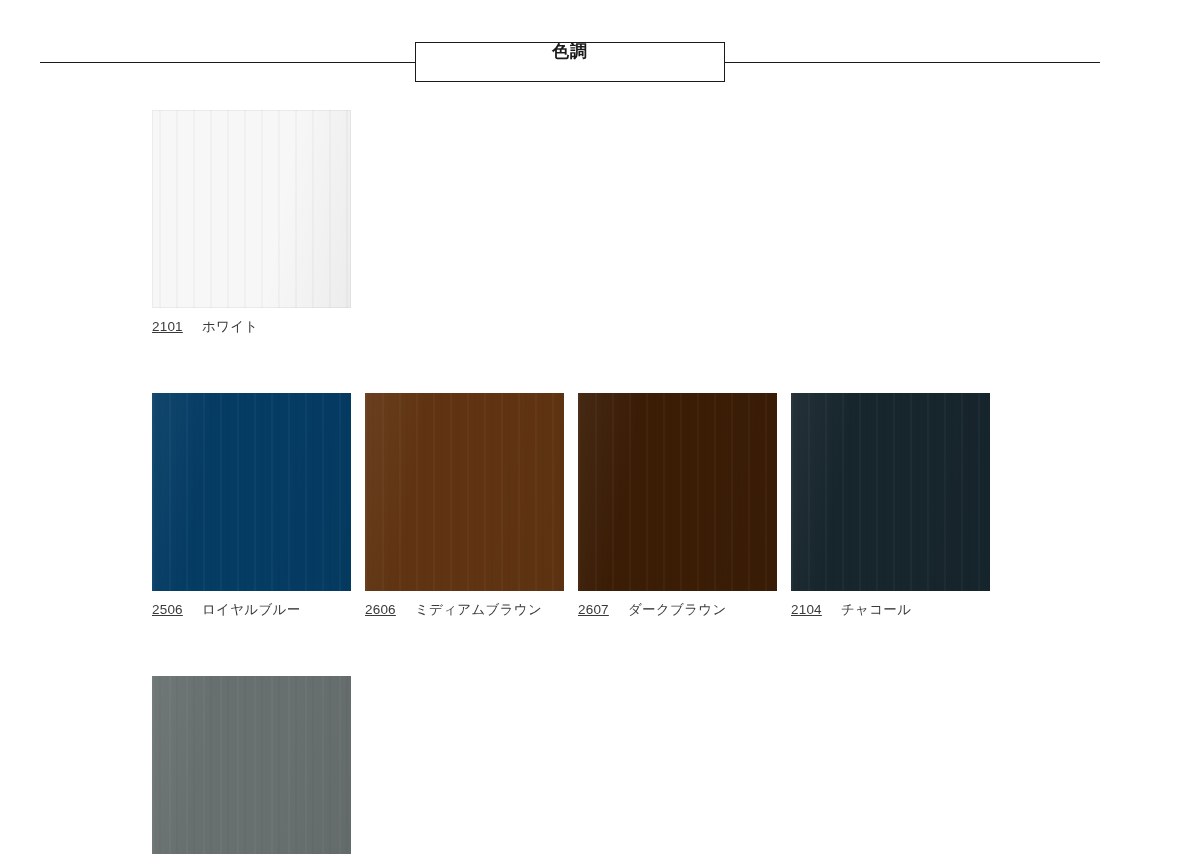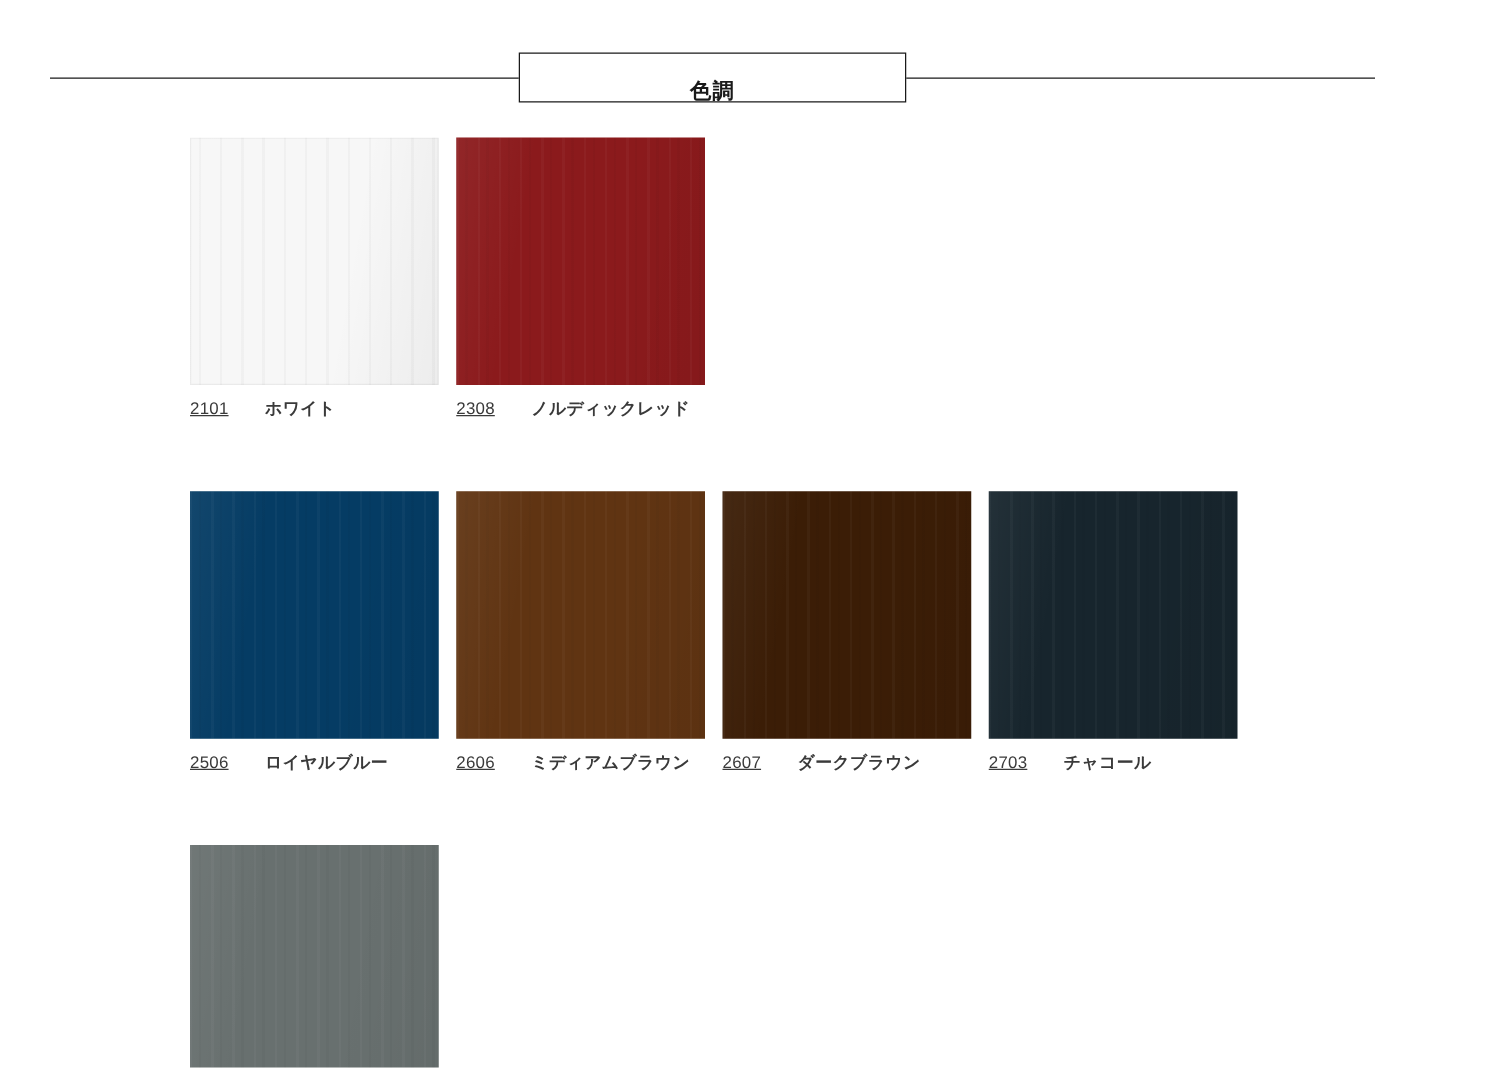--- a/index.html
+++ b/index.html
@@ -44,21 +44,21 @@
   #section-header .title-box {
     position: absolute;
     left: 375px;
     top: 0;
     width: 310px;
     height: 40px;
     box-sizing: border-box;
     border: 1px solid #1a1a1a;
     background: #ffffff;
     display: flex;
-    align-items: flex-end;
+    align-items: flex-start;
     justify-content: center;
   }
   #section-header .title-text {
     font-size: 17px;
     font-weight: bold;
     letter-spacing: 1px;
     color: #1a1a1a;
     line-height: 1;
   }
 
@@ -127,23 +127,22 @@
     white-space: nowrap;
   }
   .swatch-code {
     display: inline-block;
     min-width: 38px;
     letter-spacing: 0.2px;
     text-decoration: underline;
   }
   .swatch-name {
     display: inline-block;
-    margin-left: 22px;
+    margin-left: 12px;
     letter-spacing: 0.3px;
-    font-weight: bold;
   }
   .cell-empty .swatch-chip,
   .cell-empty .swatch-caption { visibility: hidden; }
 </style>
 </head>
 <body>
 
 <div id="page">
 
   <div id="section-header">
@@ -155,27 +154,20 @@
 
   <div id="swatch-grid">
       <div class="swatch-row">
         <div class="swatch-cell">
           <div class="swatch-chip is-light" style="background: rgb(247, 247, 247);">
             <div class="grain"></div>
             <div class="sheen"></div>
           </div>
           <div class="swatch-caption"><span class="swatch-code">2101</span><span class="swatch-name">ホワイト</span></div>
         </div>
-        <div class="swatch-cell">
-          <div class="swatch-chip" style="background: rgb(139, 26, 28);">
-            <div class="grain"></div>
-            <div class="sheen"></div>
-          </div>
-          <div class="swatch-caption"><span class="swatch-code">2308</span><span class="swatch-name">ノルディックレッド</span></div>
-        </div>
       </div>
       <div class="swatch-row">
         <div class="swatch-cell">
           <div class="swatch-chip" style="background: rgb(5, 60, 100);">
             <div class="grain"></div>
             <div class="sheen"></div>
           </div>
           <div class="swatch-caption"><span class="swatch-code">2506</span><span class="swatch-name">ロイヤルブルー</span></div>
         </div>
         <div class="swatch-cell">
@@ -190,21 +182,21 @@
             <div class="grain"></div>
             <div class="sheen"></div>
           </div>
           <div class="swatch-caption"><span class="swatch-code">2607</span><span class="swatch-name">ダークブラウン</span></div>
         </div>
         <div class="swatch-cell">
           <div class="swatch-chip" style="background: rgb(23, 37, 45);">
             <div class="grain"></div>
             <div class="sheen"></div>
           </div>
-          <div class="swatch-caption"><span class="swatch-code">2703</span><span class="swatch-name">チャコール</span></div>
+          <div class="swatch-caption"><span class="swatch-code">2104</span><span class="swatch-name">チャコール</span></div>
         </div>
       </div>
       <div class="swatch-row">
         <div class="swatch-cell">
           <div class="swatch-chip" style="background: rgb(104, 112, 111);">
             <div class="grain"></div>
             <div class="sheen"></div>
           </div>
         </div>
         <div class="swatch-cell cell-empty">

